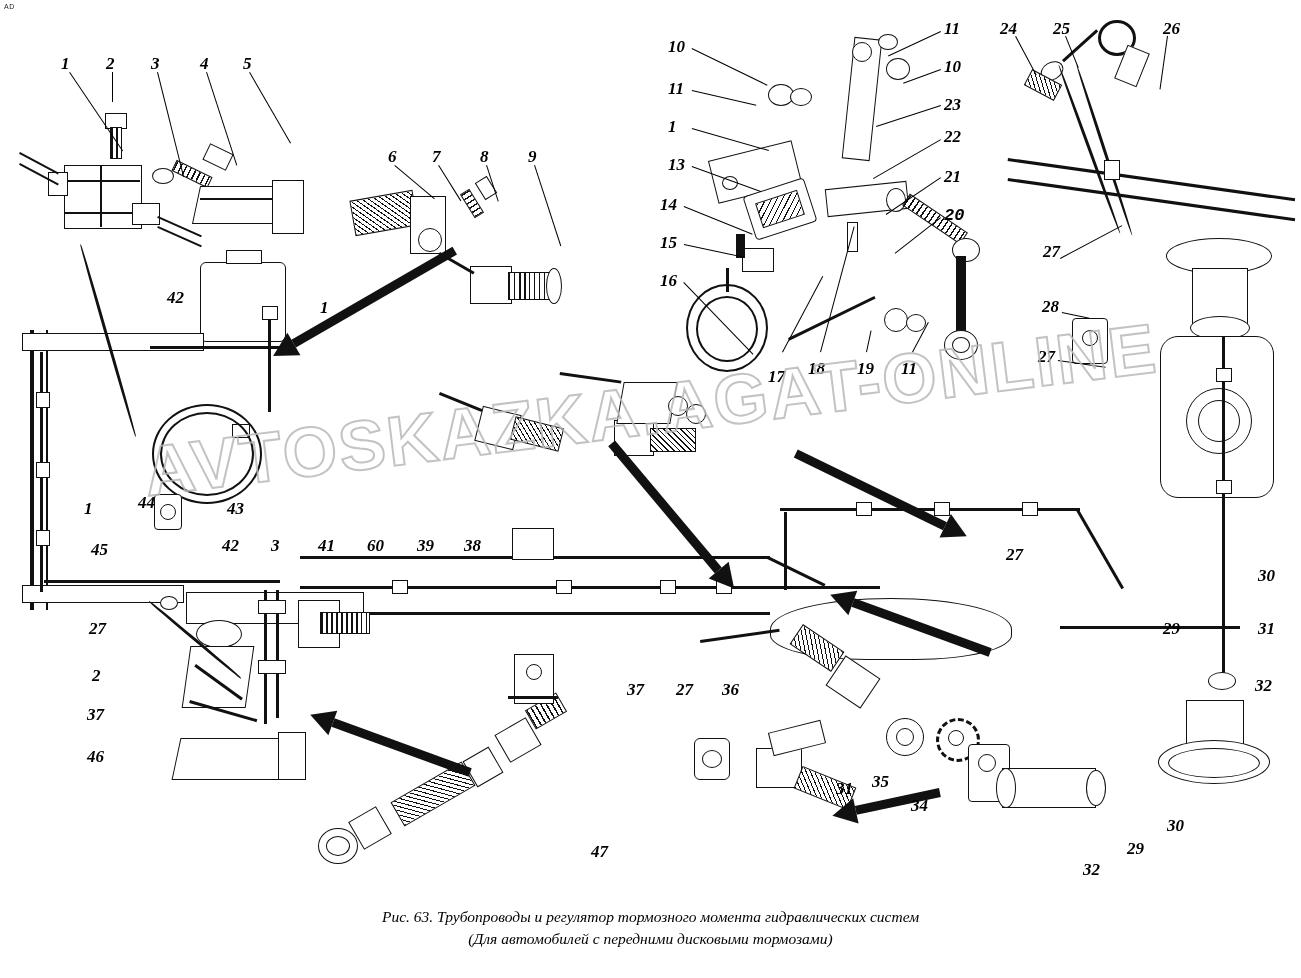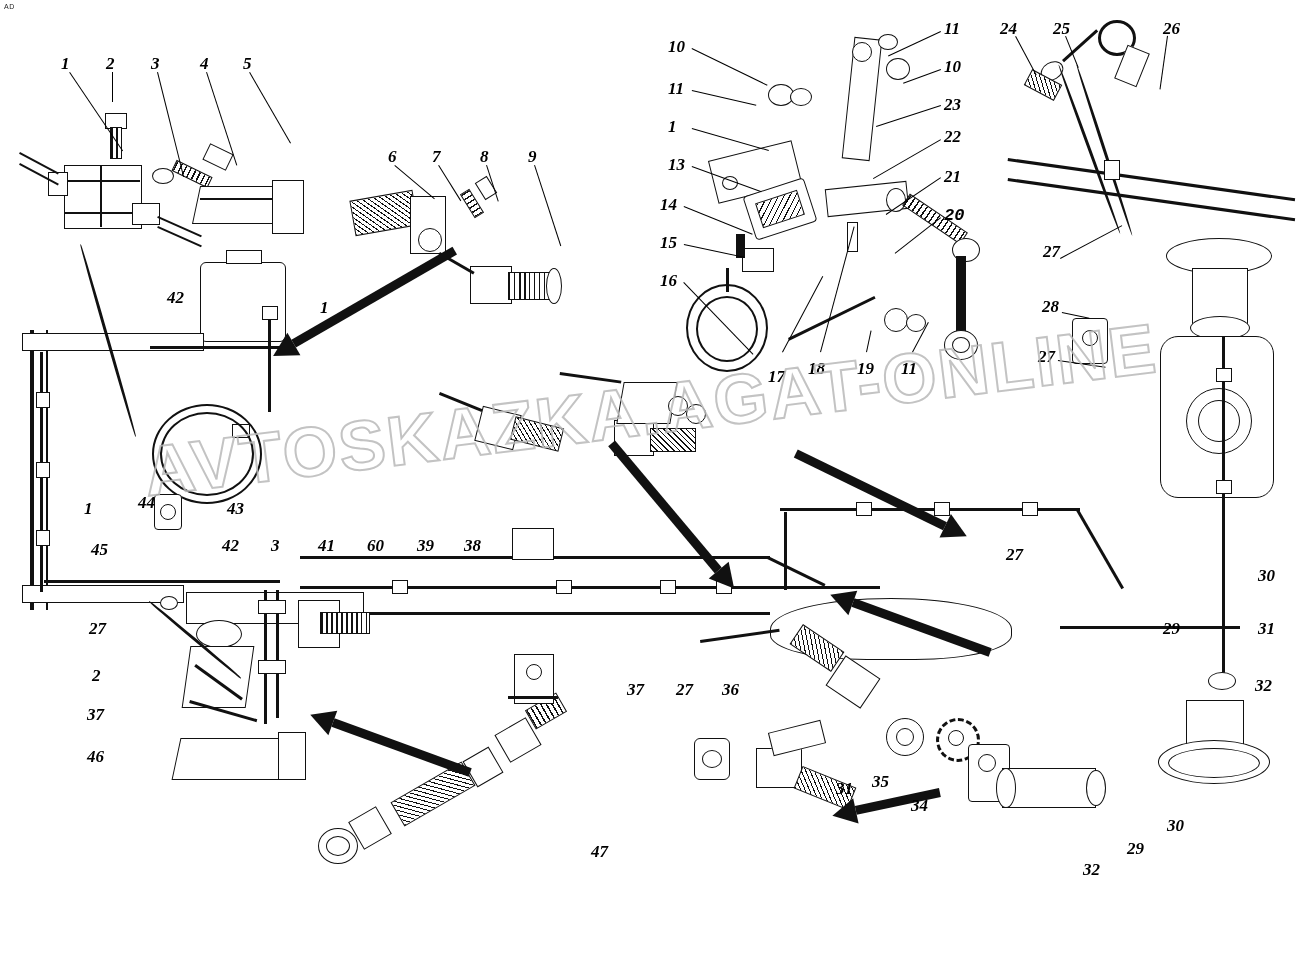--- a/index.html
+++ b/index.html
@@ -462,14 +462,18 @@
       <div class="callout" style="left: 1167px; top: 817px;">30</div>
       <div class="callout" style="left: 1006px; top: 546px;">27</div>
       <div class="callout" style="left: 1163px; top: 620px;">29</div>
       <div class="callout" style="left: 1258px; top: 567px;">30</div>
       <div class="callout" style="left: 1258px; top: 620px;">31</div>
       <div class="callout" style="left: 1255px; top: 677px;">32</div>
     </div>
 
   <div id="watermark">AVTOSKAZKA.AGAT-ONLINE</div>
 
+  <div id="caption">
+    <div>Рис. 63. Трубопроводы и регулятор тормозного момента гидравлических систем</div>
+    <div>(Для автомобилей с передними дисковыми тормозами)</div>
+  </div>
 
 </div>
 
 </body></html>

